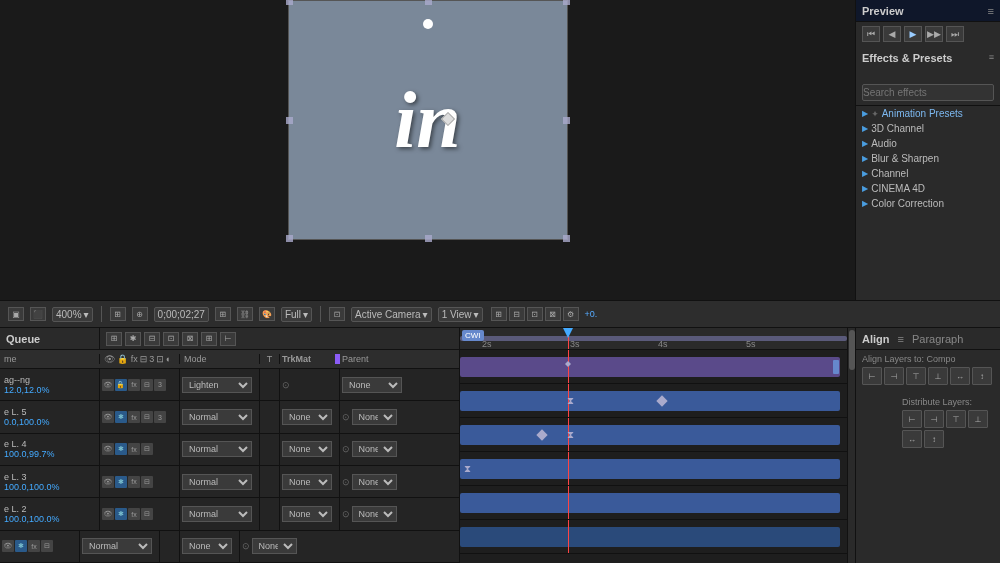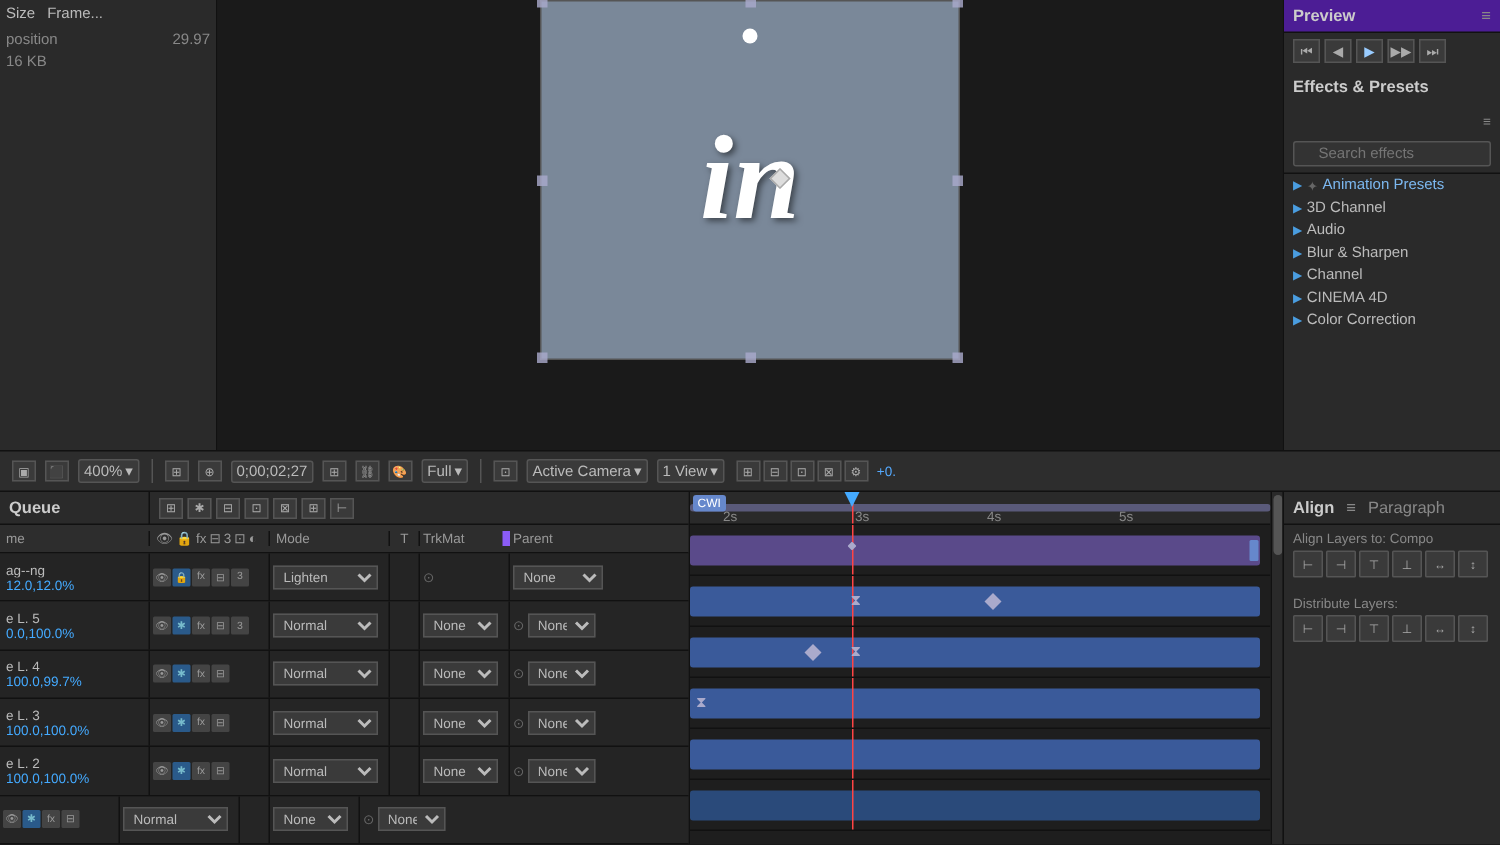--- a/index.html
+++ b/index.html
@@ -119,35 +119,34 @@
       padding: 4px 6px;
       border-bottom: 1px solid #111;
     }
     .panel-title {
       color: #ccc;
       font-size: 11px;
       font-weight: bold;
       display: flex;
       align-items: flex-start;
       gap: 12px;
-      flex-direction: column;
     }
     .panel-title .menu-icon {
       margin-left: auto;
       font-size: 9px;
       color: #888;
     }
     .effects-search {
       width: 100%;
       background: #333;
       border: 1px solid #555;
       color: #ccc;
-      padding: 2px 16px;
+      padding: 2px 0;
       font-size: 10px;
-      margin-top: 8px;
+      margin-top: 20px;
       border-radius: 2px;
     }
     .preset-item {
       padding: 2px 6px;
       font-size: 10px;
       color: #bbb;
       display: flex;
       align-items: center;
       gap: 3px;
       cursor: pointer;
@@ -215,21 +214,21 @@
       border-bottom: 1px solid #111;
       display: flex;
       align-items: center;
       font-size: 9px;
       color: #999;
     }
     .layer-name-col { width: 100px; padding-left: 4px; border-right: 1px solid #111; }
     .layer-icons-col { width: 80px; display: flex; gap: 2px; padding: 0 4px; border-right: 1px solid #111; align-items: center; }
     .layer-mode-col { width: 80px; padding: 0 4px; border-right: 1px solid #111; }
     .layer-t-col { width: 20px; text-align: center; border-right: 1px solid #111; }
-    .layer-trkmat-col { width: 60px; padding: 0 2px; border-right: 5px solid #8b5cf6; }
+    .layer-trkmat-col { width: 60px; padding: 0 2px; border-right: 5px solid #8b5cf6; font-weight: bold; }
     .layer-parent-col { width: 80px; padding: 0 2px; }
 
     .layer-row {
       height: 34px;
       border-bottom: 1px solid #111;
       display: flex;
       align-items: stretch;
       background: #252525;
     }
     .layer-row:nth-child(odd) { background: #242424; }
@@ -409,21 +408,21 @@
       background: #3a3a3a;
       border: 1px solid #555;
       display: flex;
       align-items: center;
       justify-content: center;
       font-size: 8px;
       color: #aaa;
       cursor: pointer;
       border-radius: 1px;
     }
-    .distribute-section { padding: 4px 6px; }
+    .distribute-section { padding: 4px 6px; margin-left: 40px; }
 
     
     .scroll-track {
       width: 8px;
       background: #2a2a2a;
       border-left: 1px solid #111;
       flex-shrink: 0;
     }
     .scroll-thumb {
       width: 6px;
@@ -441,21 +440,21 @@
       background: #2a2a2a;
       border-right: 1px solid #111;
       border-bottom: 1px solid #111;
       height: 22px;
       display: flex;
       align-items: center;
     }
 
     .preview-header {
       height: 22px;
-      background: #4c1d95;
+      background: #0f172a;
       display: flex;
       align-items: center;
       padding: 0 6px;
       gap: 4px;
       border-bottom: 1px solid #111;
     }
     .preview-title { color: #ccc; font-weight: bold; font-size: 11px; }
     .preview-controls {
       display: flex;
       gap: 3px;
@@ -473,33 +472,20 @@
       font-size: 9px;
       color: #aaa;
       cursor: pointer;
     }
   </style>
 </head>
 <body>
 
 <div class="top-area">
 
-  <div class="left-panel">
-    <div class="left-panel-header">
-      <span>Size</span>
-      <span>Frame...</span>
-    </div>
-    <div class="left-panel-row">
-      <span>position</span>
-      <span>29.97</span>
-    </div>
-    <div class="left-panel-row">
-      <span>16 KB</span>
-    </div>
-  </div>
 
   <div class="center-preview">
     <div class="preview-canvas">
       <div class="handle tl"></div>
       <div class="handle tc"></div>
       <div class="handle tr"></div>
       <div class="handle ml"></div>
       <div class="handle mr"></div>
       <div class="handle bl"></div>
       <div class="handle bc"></div>

